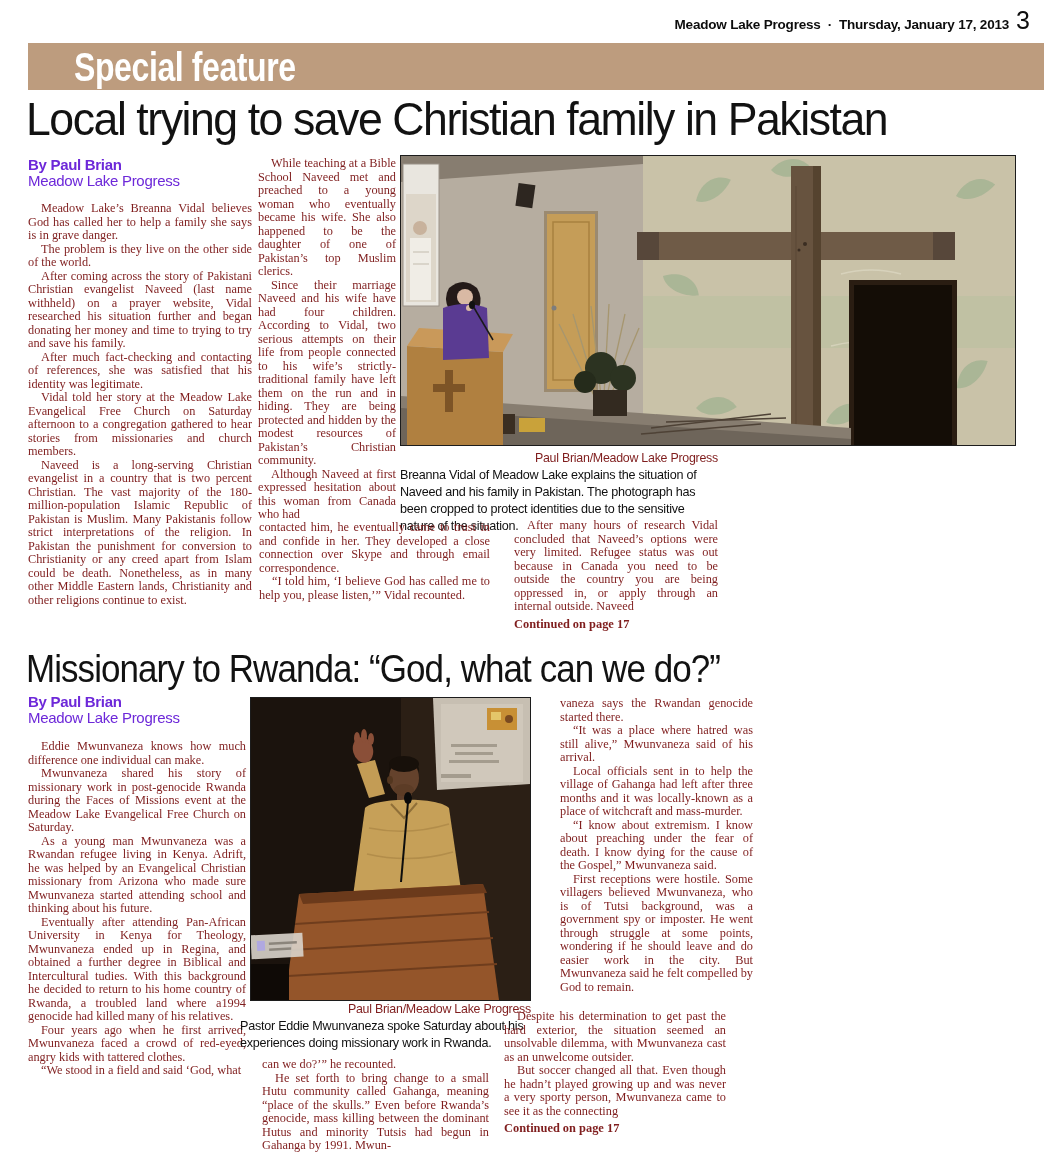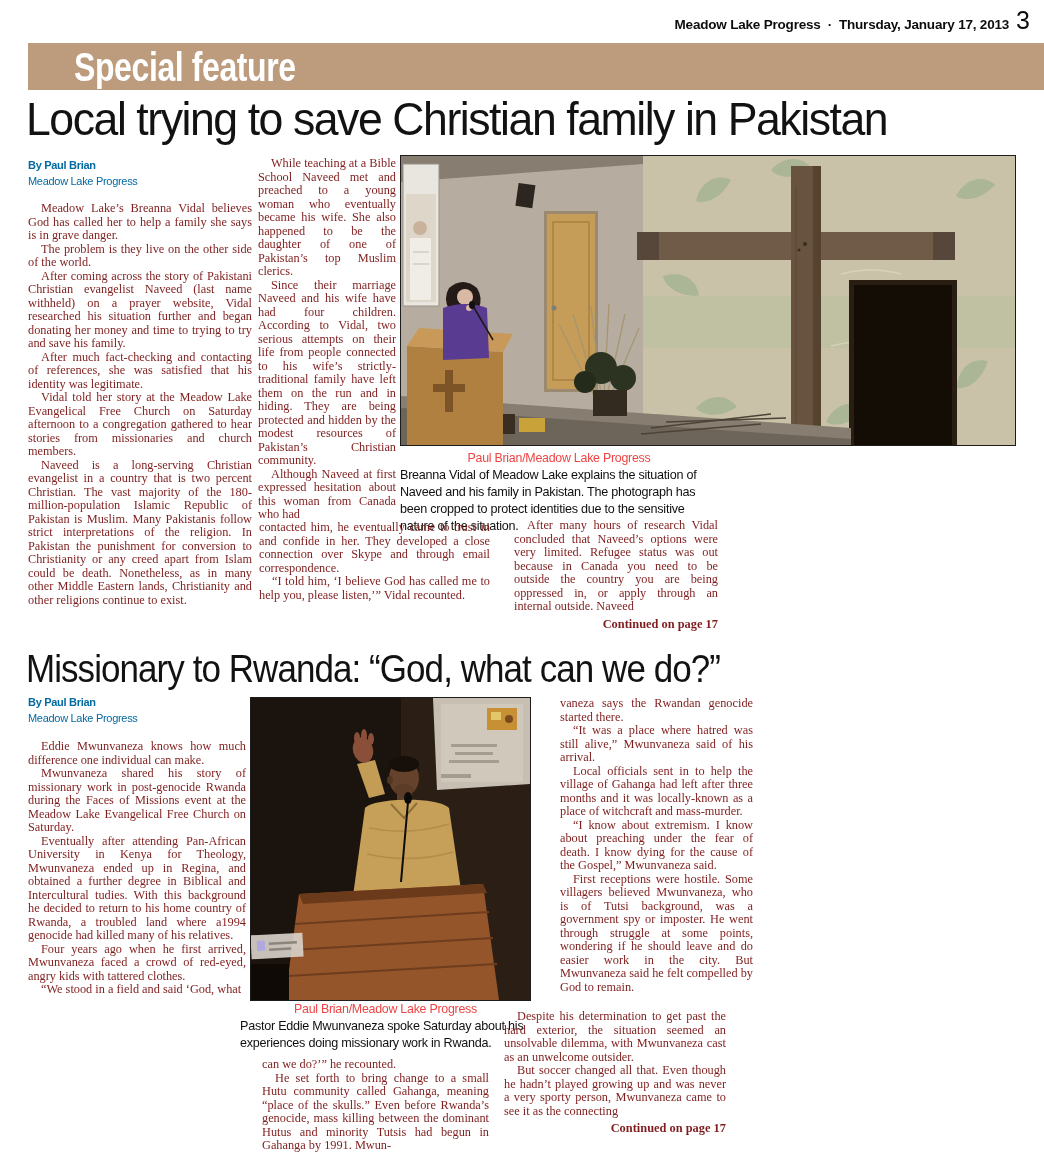--- a/index.html
+++ b/index.html
@@ -15,34 +15,34 @@
   .banner span{display:inline-block;margin-left:14px;margin-top:2px;
                font-family:"Liberation Sans",sans-serif;font-weight:bold;font-size:40px;
                line-height:44px;color:#ffffff;transform:scaleX(0.8);transform-origin:left top;
                letter-spacing:-0.5px;}
   
   .headline{position:absolute;left:26px;white-space:nowrap;font-family:"Liberation Sans",sans-serif;
             font-weight:400;color:#121212;transform-origin:left top;}
   .h1{top:92px;font-size:46px;letter-spacing:-1.5px;transform:scaleX(0.97);}
   .h2{top:648px;font-size:38px;letter-spacing:-1px;transform:scaleX(0.92);}
   
-  .byline{position:absolute;font-family:"Liberation Sans",sans-serif;font-size:11px;
-          line-height:16px;letter-spacing:-0.3px;color:#0369a1;}
+  .byline{position:absolute;font-family:"Liberation Sans",sans-serif;font-size:15px;
+          line-height:16px;letter-spacing:-0.3px;color:#6d28d9;}
   .byline .by{font-weight:bold;}
   
   .col{position:absolute;font-size:12.3px;line-height:13.5px;text-align:justify;
        color:#7f1d1d;hyphens:auto;}
   .col p{margin:0;text-indent:13px;}
   .col p.ni{text-indent:0;}
-  .continued{font-weight:bold;text-align:right;margin-top:4px;font-size:12.4px;}
+  .continued{font-weight:bold;margin-top:4px;font-size:12.4px;}
   
   .photo{position:absolute;border:1px solid #1c1c1c;background:#999;}
   .photo svg{display:block;}
   .capblock{position:absolute;font-family:"Liberation Sans",sans-serif;letter-spacing:-0.25px;}
-  .credit{font-size:12.4px;line-height:14px;text-align:center;color:#ef4444;margin:0 0 2px 0;}
+  .credit{font-size:12.4px;line-height:14px;text-align:right;color:#7f1d1d;margin:0 0 2px 0;}
   .caption{font-size:12.6px;line-height:17px;color:#101010;margin:0;}
 </style>
 </head>
 <body>
 
 <div class="page">
 
   <div class="masthead">
     <span class="mh-text">Meadow Lake Progress</span>
     <span class="mh-text">·</span>
@@ -201,20 +201,21 @@
   <div class="headline h2">Missionary to Rwanda: “God, what can we do?”</div>
 
   <div class="byline" style="left:28px;top:694px;">
     <div class="by">By Paul Brian</div>
     <div>Meadow Lake Progress</div>
   </div>
 
   <div class="col" style="left:28px;top:740px;width:218px;">
       <p>Eddie Mwunvaneza knows how much difference one individual can make.</p>
       <p>Mwunvaneza shared his story of missionary work in post-genocide Rwanda during the Faces of Missions event at the Meadow Lake Evangelical Free Church on Saturday.</p>
+      <p>As a young man Mwunvaneza was a Rwandan refugee living in Kenya. Adrift, he was helped by an Evangelical Christian missionary from Arizona who made sure Mwunvaneza started attending school and thinking about his future.</p>
       <p>Eventually after attending Pan-African University in Kenya for Theology, Mwunvaneza ended up in Regina, and obtained a further degree in Biblical and Intercultural tudies. With this background he decided to return to his home country of Rwanda, a troubled land where a1994 genocide had killed many of his relatives.</p>
       <p>Four years ago when he first arrived, Mwunvaneza faced a crowd of red-eyed, angry kids with tattered clothes.</p>
       <p>“We stood in a field and said ‘God, what</p>
     </div>
 
   <div class="photo" style="left:250px;top:697px;width:279px;height:302px;">
     <svg width="279" height="302" viewBox="0 0 279 302" preserveAspectRatio="none">
       <rect x="0" y="0" width="279" height="302" fill="#1b130d"></rect>
       <rect x="150" y="0" width="129" height="302" fill="#2b1f15"></rect>
 

